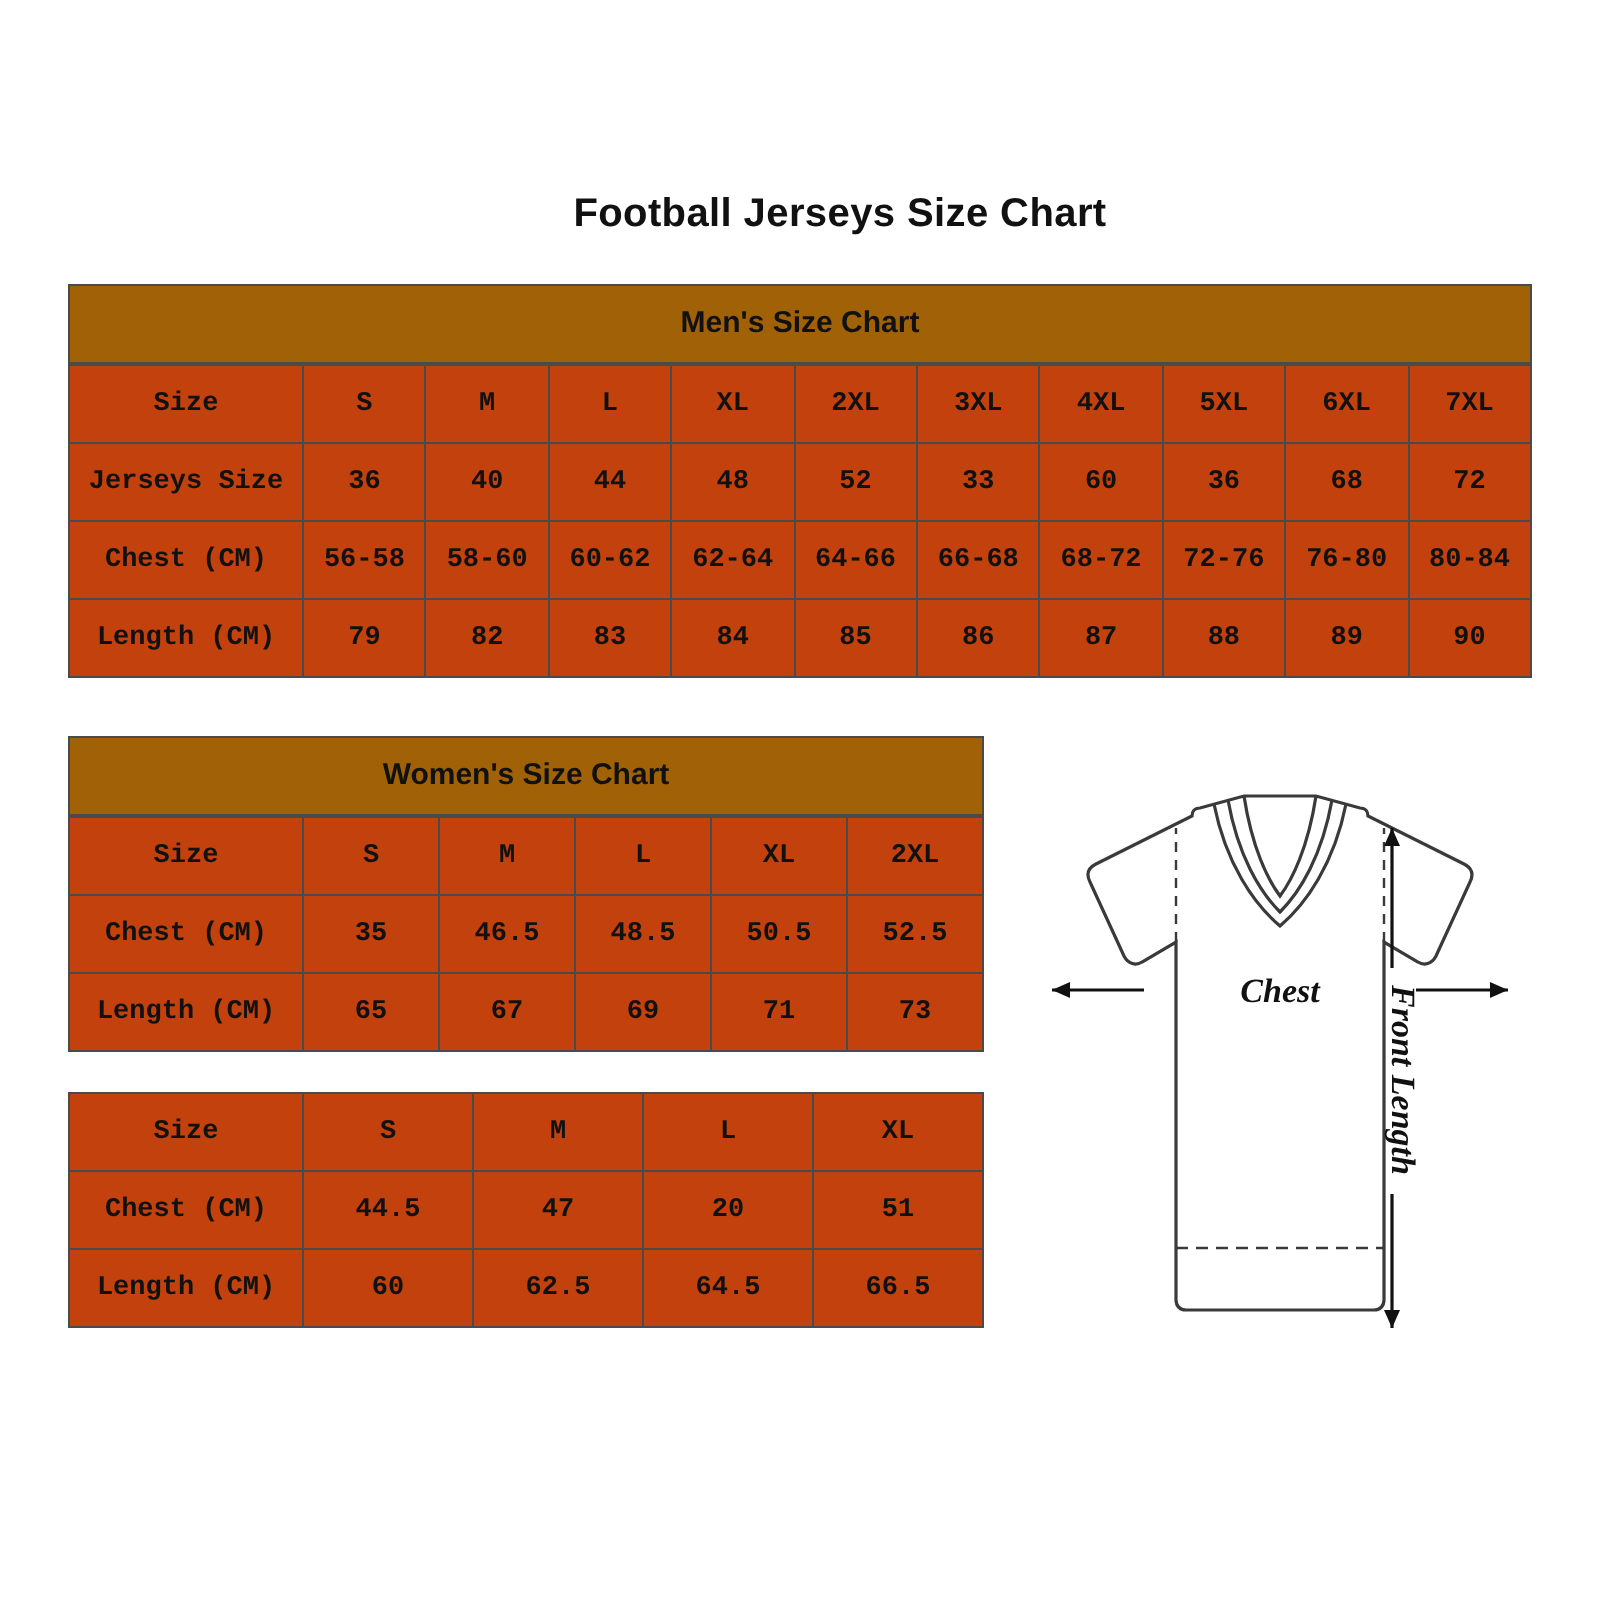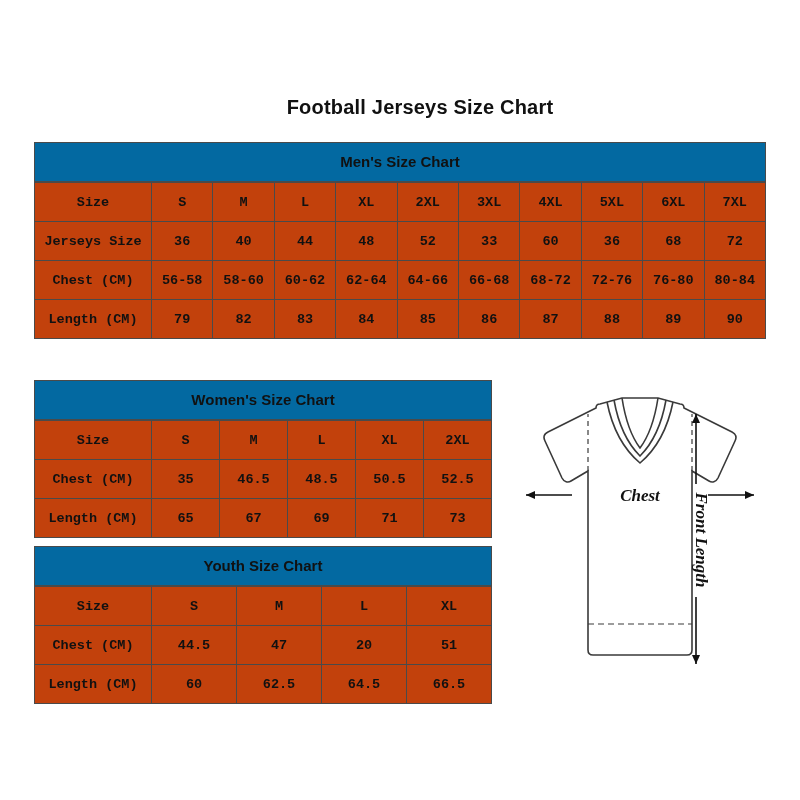--- a/index.html
+++ b/index.html
@@ -45,21 +45,21 @@
     text-align: center;
     vertical-align: middle;
     font-size: 13.5px;
     font-weight: bold;
     color: #111111;
     padding: 0;
     height: 38px;
   }
   table.size-table caption,
   .tbl-head {
-    background: #0369a1;
+    background: #a16207;
     border: 1px solid #4a4a4a;
     font-size: 15px;
     font-weight: bold;
     color: #111111;
     height: 38px;
     line-height: 38px;
     text-align: center;
   }
   .label-cell {
     font-size: 13px;
@@ -74,21 +74,20 @@
   }
   #mens-table { width: 732px; }
   #mens-table .col-label { width: 116px; }
 
   
   #womens-table-wrap {
     position: absolute;
     left: 34px;
     top: 368px;
     width: 458px;
-    margin-top: 12px;
   }
   #womens-table { width: 458px; }
   #womens-table .col-label { width: 116px; }
 
   
   #youth-table-wrap {
     position: absolute;
     left: 34px;
     top: 546px;
     width: 458px;
@@ -205,21 +204,20 @@
           <td>67</td>
           <td>69</td>
           <td>71</td>
           <td>73</td>
         </tr>
       </tbody>
     </table>
   </div>
 
   <div id="youth-table-wrap">
-    <div class="tbl-head">Youth Size Chart</div>
     <table class="size-table" id="youth-table">
       <tbody>
         <tr>
           <td class="col-label label-cell">Size</td>
           <td>S</td>
           <td>M</td>
           <td>L</td>
           <td>XL</td>
         </tr>
         <tr>

